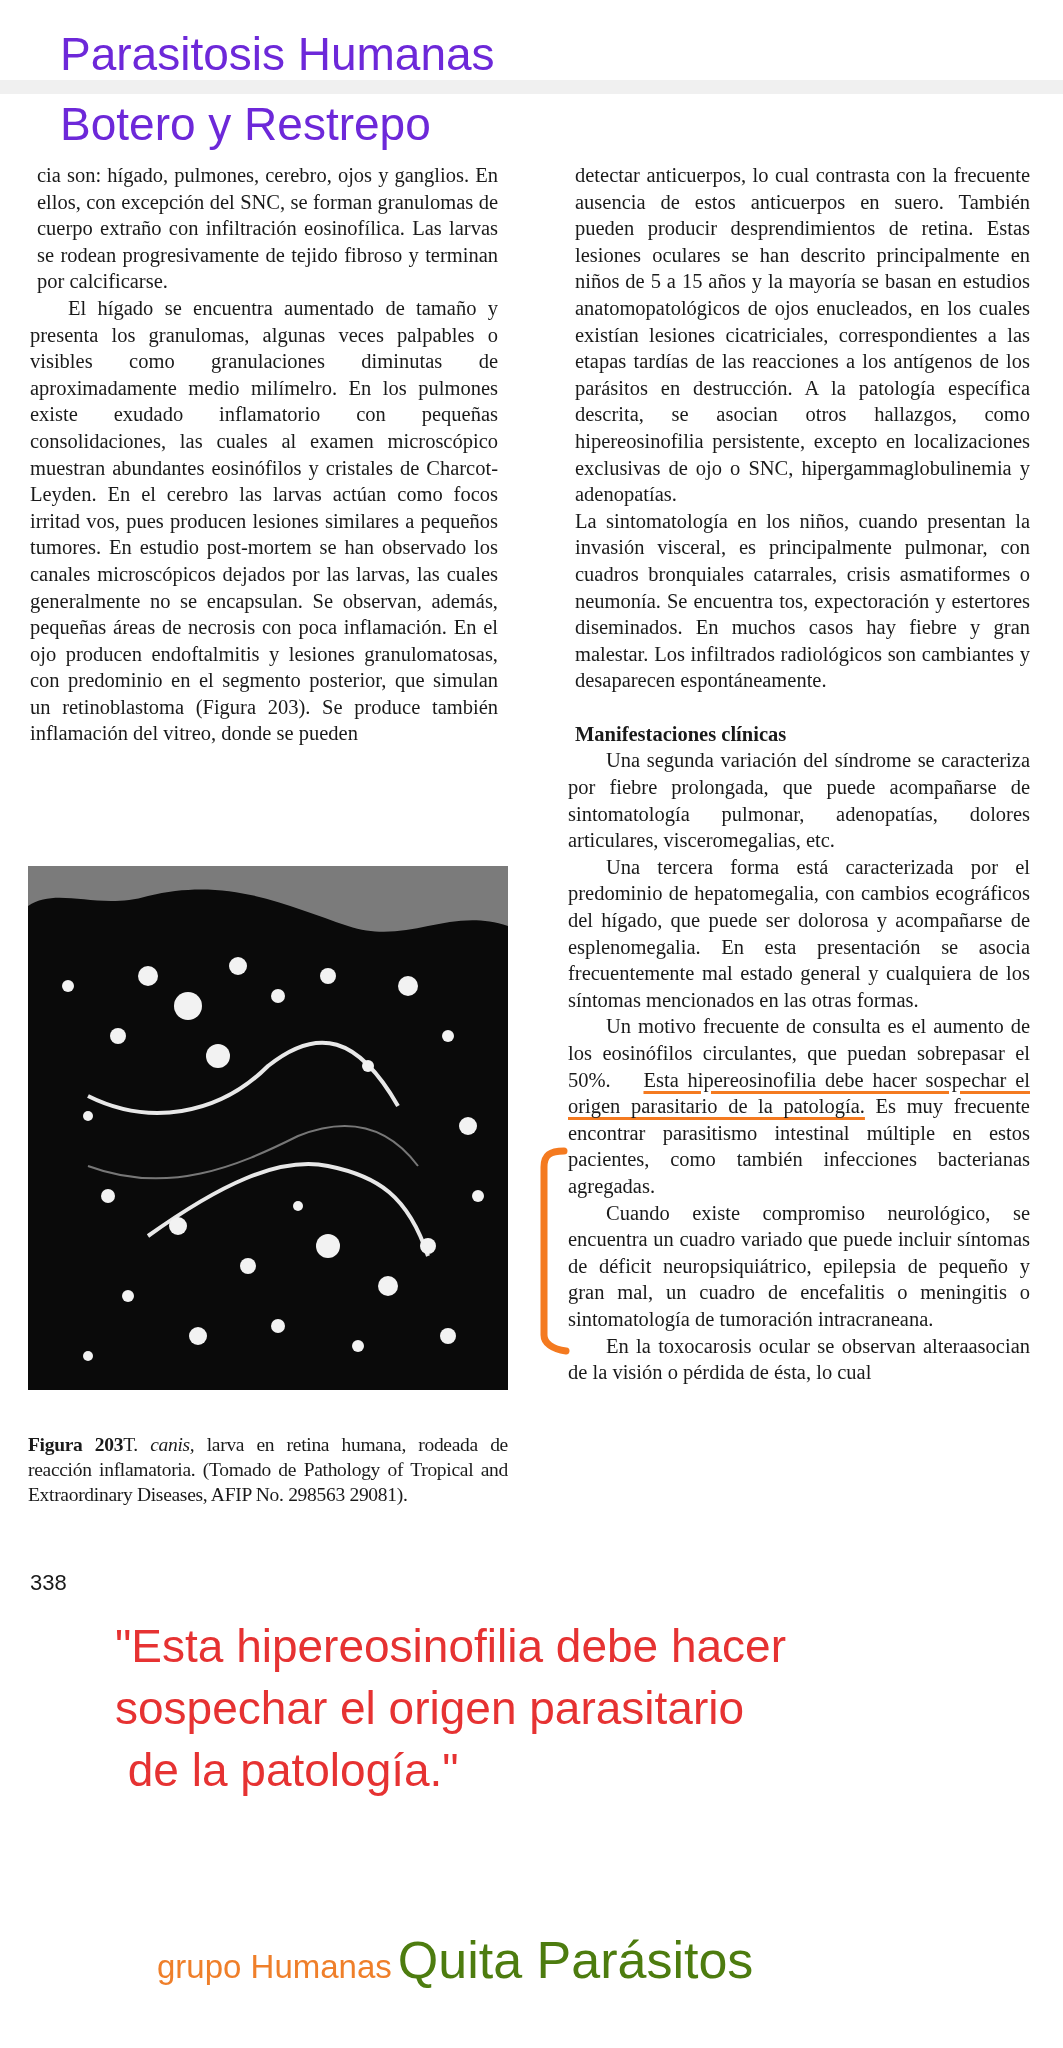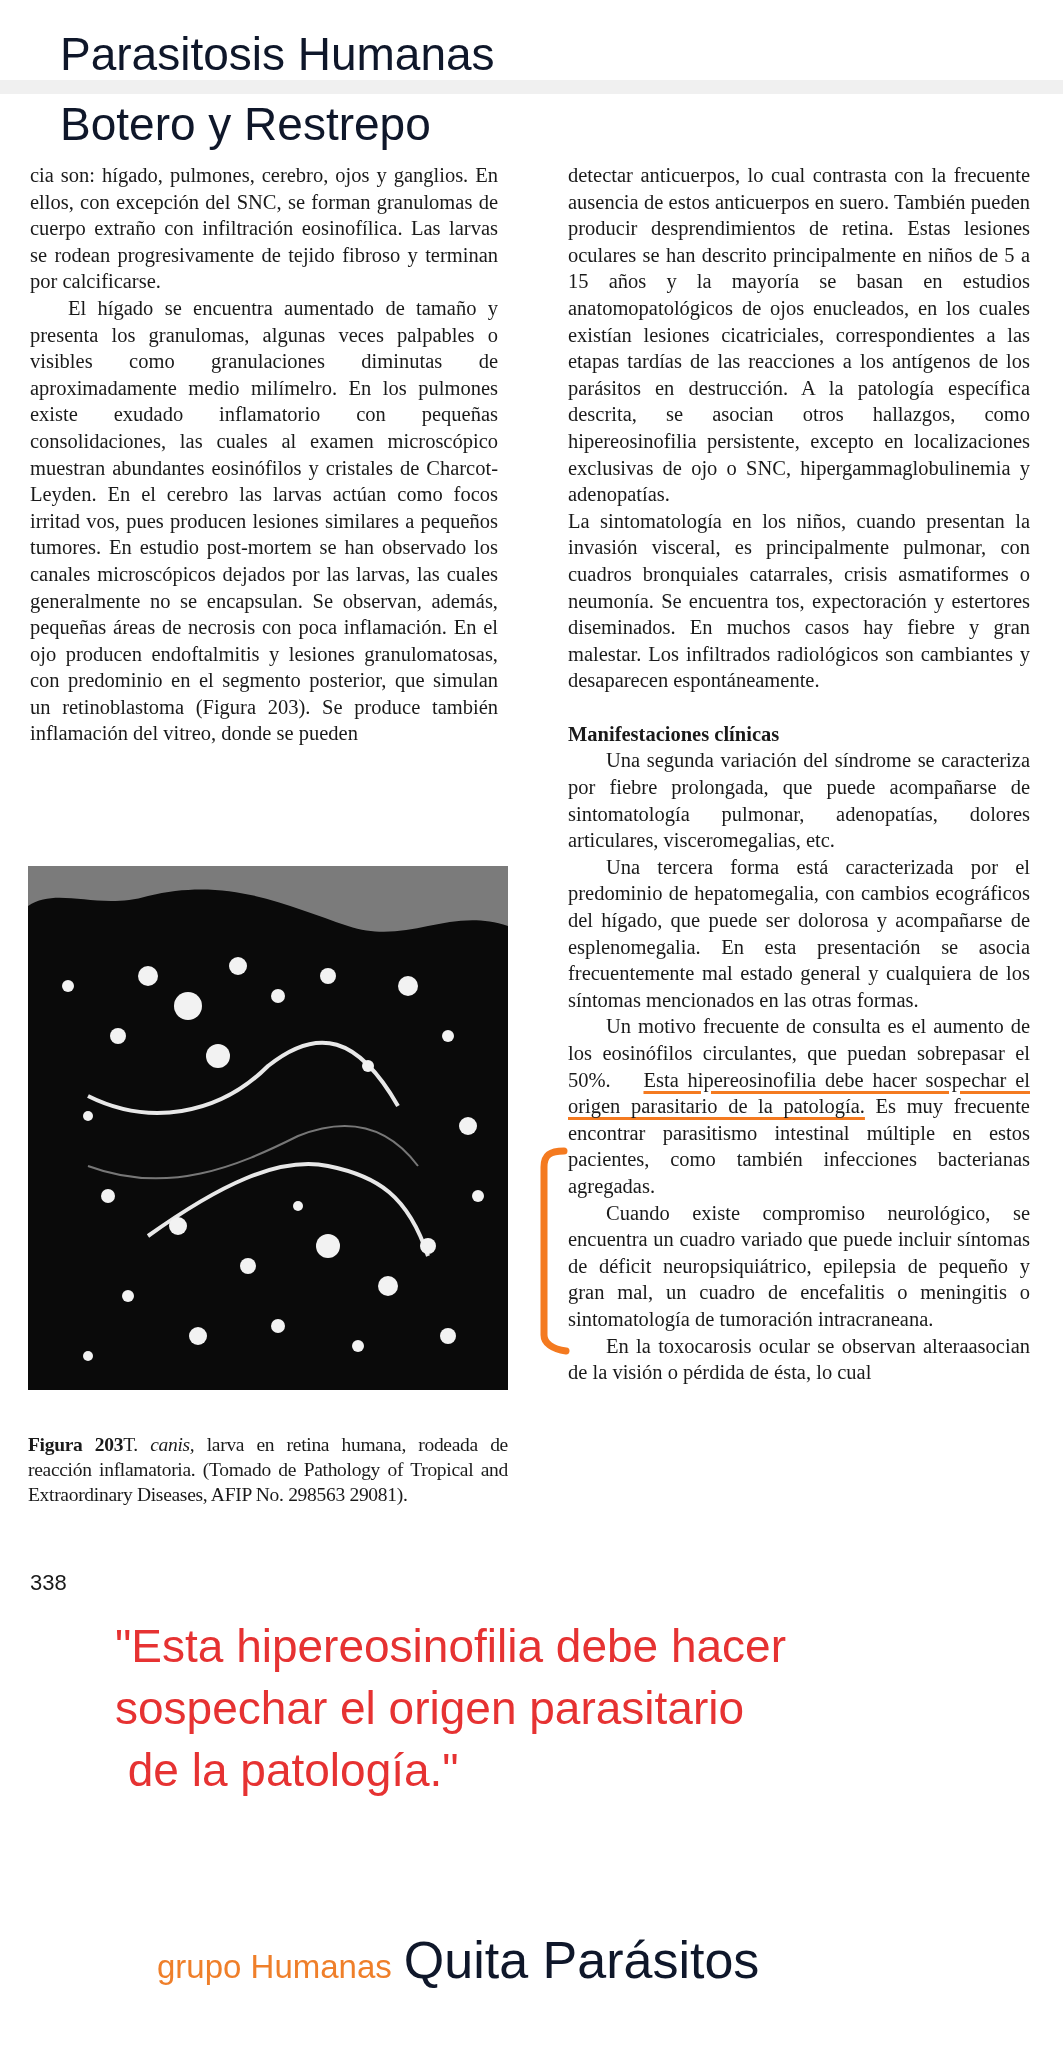--- a/index.html
+++ b/index.html
@@ -1,38 +1,38 @@
 <!DOCTYPE html>
 <html><head>
   <meta charset="utf-8">
   <style>
     html, body { margin: 0; padding: 0; background: #ffffff; }
     body { width: 1063px; height: 2048px; position: relative; overflow: hidden; font-family: "Liberation Serif", serif; color: #1a1a1a; }
     .band { position: absolute; left: 0; top: 80px; width: 1063px; height: 14px; background: #f0f0f0; }
-    .title { position: absolute; left: 60px; font-family: "Liberation Sans", sans-serif; color: #0f172a; font-size: 46px; line-height: 56px; white-space: nowrap; }
+    .title { position: absolute; left: 60px; font-family: "Liberation Sans", sans-serif; color: #6d28d9; font-size: 46px; line-height: 56px; white-space: nowrap; }
     .t1 { top: 26px; }
     .t2 { top: 96px; }
     .col { position: absolute; font-size: 20.5px; line-height: 26.6px; text-align: justify; }
     .col-left { left: 30px; top: 162px; width: 468px; }
     .col-right { left: 568px; top: 162px; width: 462px; }
     .col p { margin: 0; hyphens: manual; }
     .col p.ind { text-indent: 38px; }
-    .col p.flush { text-indent: 0; }
+    .col p.flush { text-indent: 0; margin-left: 7px; }
     .head { font-weight: bold; margin-top: 27px !important; }
     .hl { text-decoration: underline; text-decoration-color: #f47a20; text-decoration-thickness: 3px; text-underline-offset: 4px; margin-left: 24px; }
     .figure { position: absolute; left: 28px; top: 866px; width: 480px; height: 524px; background: #0b0b0b; overflow: hidden; }
     .figure svg { width: 100%; height: 100%; display: block; }
     .caption { position: absolute; left: 28px; top: 1432px; width: 480px; font-size: 19.5px; line-height: 25px; text-align: justify; letter-spacing: -0.3px; }
     .caption b { font-weight: bold; }
     .pagenum { position: absolute; left: 30px; top: 1570px; font-family: "Liberation Sans", sans-serif; font-size: 22px; color: #1a1a1a; text-align: center; }
     .quote { position: absolute; left: 115px; top: 1615px; font-family: "Liberation Sans", sans-serif; color: #e63232; font-size: 46px; line-height: 62px; white-space: pre; }
     .bracket { position: absolute; left: 530px; top: 1145px; width: 40px; height: 210px; }
     .footer { position: absolute; top: 1930px; left: 157px; white-space: nowrap; font-family: "Liberation Sans", sans-serif; }
     .footer .grp { color: #ef7f2a; font-size: 33px; }
-    .footer .qp { color: #0f172a; font-size: 52px; margin-left: 12px; }
+    .footer .qp { color: #4d7c0f; font-size: 52px; margin-left: 6px; }
   </style>
 </head>
 <body>
 
 <div class="band"></div>
 <div class="title t1">Parasitosis Humanas</div>
 <div class="title t2">Botero y Restrepo</div>
 
 <div class="col col-left">
   <p class="flush">cia son: hígado, pulmones, cerebro, ojos y ganglios. En ellos, con excepción del SNC, se forman granulomas de cuerpo extraño con infil­tración eosinofílica. Las larvas se rodean progre­sivamente de tejido fibroso y terminan por calcificarse.</p>

